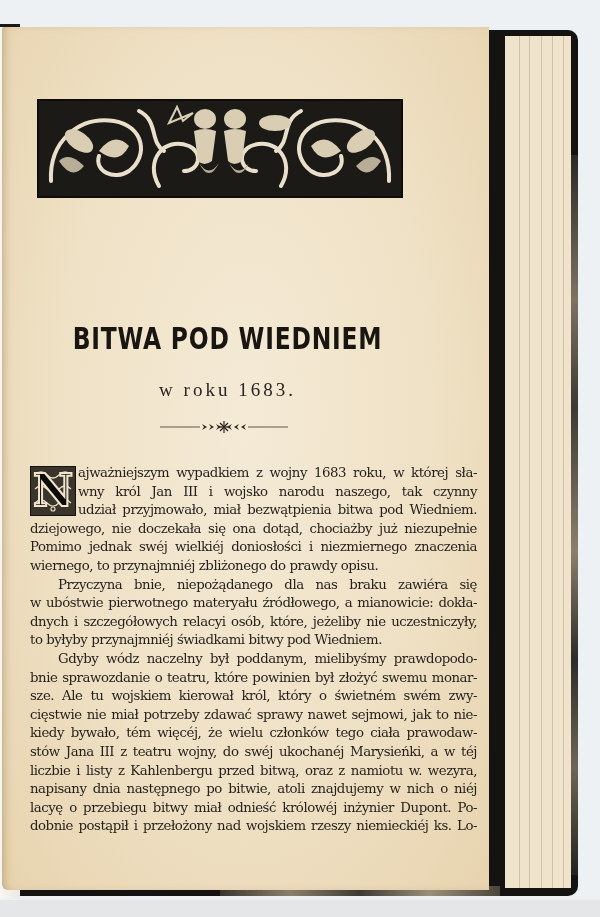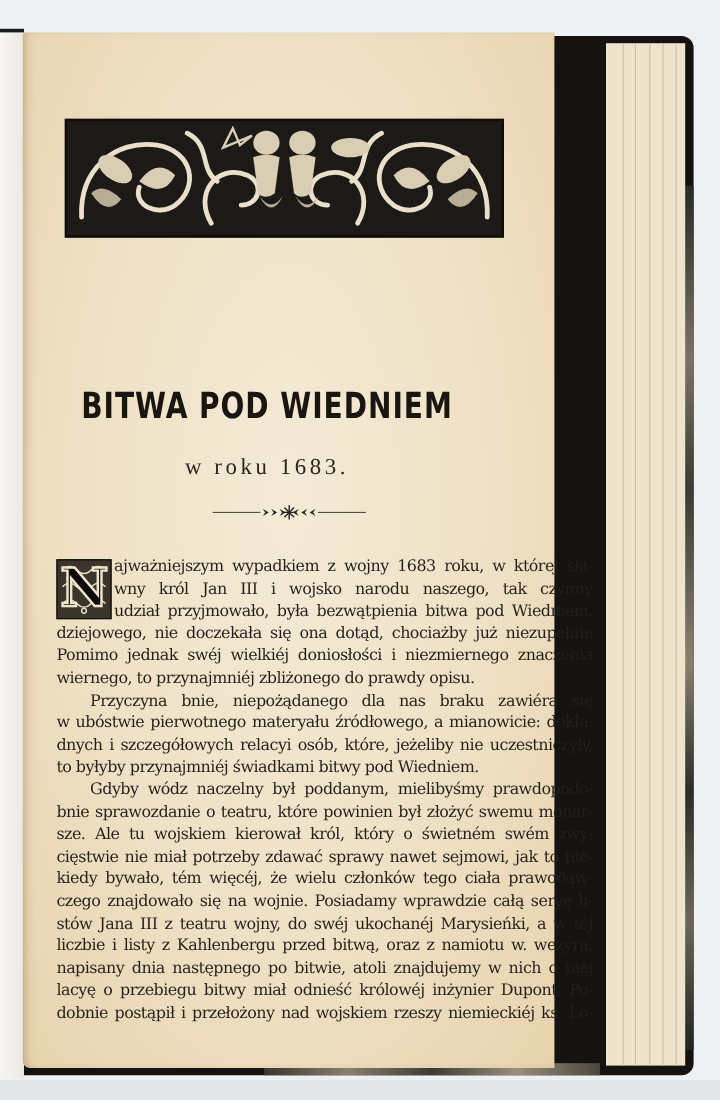--- a/index.html
+++ b/index.html
@@ -34,21 +34,21 @@
   
   .stack {
     position: absolute; left: 505px; top: 36px; width: 66px; height: 852px;
     background: #efe3cc;
   }
   .stack .line {
     position: absolute; top: 0; bottom: 0; width: 1px; background: #cfc2a8;
   }
   
   .page {
-    position: absolute; left: 19px; top: 27px; width: 443px; height: 863px;
+    position: absolute; left: 2px; top: 27px; width: 487px; height: 863px;
     background: radial-gradient(ellipse at 50% 45%, #f4ead6 0%, #efe1c5 55%, #e7d3ae 100%);
     border-radius: 2px 0 0 6px;
     box-shadow: inset 6px 0 8px -4px rgba(120,90,40,0.35);
   }
   
   .headpiece {
     position: absolute; left: 35px; top: 72px; width: 362px; height: 95px;
     background: #1e1c19; border: 2px solid #0d0c0a;
     overflow: hidden;
   }
@@ -181,40 +181,39 @@
             <path d="M4 36 q6 -6 12 0 q6 6 12 0 q6 -6 12 0"></path>
             <circle cx="10" cy="15" r="2"></circle>
               <circle cx="34" cy="29" r="2"></circle>
               <circle cx="22" cy="42" r="2"></circle>
           </g>
         </svg>
         <span class="dropcap-letter">N</span>
       </div>
       <span class="line dc-indent">ajważniejszym wypadkiem z wojny 1683 roku, w której sła-</span>
       <span class="line dc-indent">wny król Jan III i wojsko narodu naszego, tak czynny</span>
-      <span class="line dc-indent">udział przyjmowało, była bezwątpienia bitwa pod Wiedniem.</span>
+      <span class="line dc-indent">udział przyjmowało, miał bezwątpienia bitwa pod Wiedniem.</span>
       <span class="line">dziejowego, nie doczekała się ona dotąd, chociażby już niezupełnie</span>
       <span class="line">Pomimo jednak swéj wielkiéj doniosłości i niezmiernego znaczenia</span>
       <span class="line last">wiernego, to przynajmniéj zbliżonego do prawdy opisu.</span>
     </div>
 
     <div>
       <span class="line indent">Przyczyna bnie, niepożądanego dla nas braku zawiéra się</span>
       <span class="line">w ubóstwie pierwotnego materyału źródłowego, a mianowicie: dokła-</span>
       <span class="line">dnych i szczegółowych relacyi osób, które, jeżeliby nie uczestniczyły,</span>
       <span class="line last">to byłyby przynajmniéj świadkami bitwy pod Wiedniem.</span>
     </div>
 
     <div>
       <span class="line indent">Gdyby wódz naczelny był poddanym, mielibyśmy prawdopodo-</span>
       <span class="line">bnie sprawozdanie o teatru, które powinien był złożyć swemu monar-</span>
       <span class="line">sze. Ale tu wojskiem kierował król, który o świetném swém zwy-</span>
       <span class="line">cięstwie nie miał potrzeby zdawać sprawy nawet sejmowi, jak to nie-</span>
       <span class="line">kiedy bywało, tém więcéj, że wielu członków tego ciała prawodaw-</span>
-      <span class="line">czego znajdowało się na wojnie. Posiadamy wprawdzie całą seryę li-</span>
       <span class="line">stów Jana III z teatru wojny, do swéj ukochanéj Marysieńki, a w téj</span>
       <span class="line">liczbie i listy z Kahlenbergu przed bitwą, oraz z namiotu w. wezyra,</span>
       <span class="line">napisany dnia następnego po bitwie, atoli znajdujemy w nich o niéj</span>
       <span class="line">lacyę o przebiegu bitwy miał odnieść królowéj inżynier Dupont. Po-</span>
       <span class="line">dobnie postąpił i przełożony nad wojskiem rzeszy niemieckiéj ks. Lo-</span>
     </div>
   </div>
 </div>
 
 </body></html>

